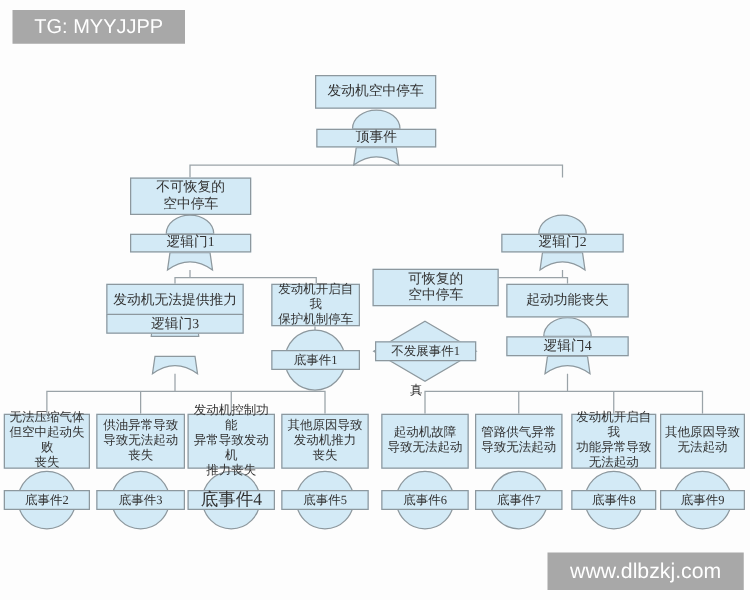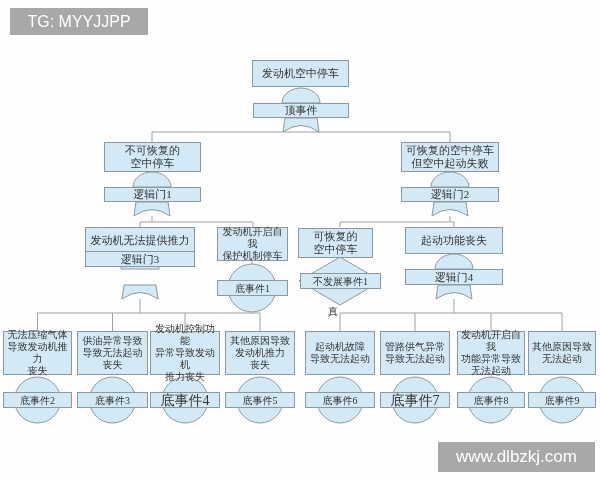--- a/index.html
+++ b/index.html
@@ -102,41 +102,39 @@
   <div class="badge top">TG: MYYJJPP</div>
   <div class="badge bottom">www.dlbzkj.com</div>
 
   <div class="node fs11" style="left:252px;top:60px;width:97px;height:27px">发动机空中停车</div>
   <div class="glabel" style="left:253px;top:103px;width:96px;height:15px">顶事件</div>
 
   <div class="node fs11" style="left:104px;top:142px;width:97px;height:30px">不可恢复的
 空中停车</div>
   <div class="glabel" style="left:104px;top:187px;width:97px;height:15px">逻辑门1</div>
 
-  <div class="node fs11" style="left:401px;top:142px;width:98px;height:30px">可恢复的空中停车
-但空中起动失败</div>
   <div class="glabel" style="left:401px;top:187px;width:98px;height:15px">逻辑门2</div>
 
   <div class="node fs11" style="left:85px;top:227px;width:110px;height:27px">发动机无法提供推力</div>
   <div class="glabel" style="left:85px;top:251px;width:110px;height:16px">逻辑门3</div>
 
   <div class="node fs10" style="left:217px;top:227px;width:71px;height:34px">发动机开启自我
 保护机制停车</div>
   <div class="glabel" style="left:217px;top:280px;width:71px;height:16px;font-size:10px">底事件1</div>
 
-  <div class="node fs11" style="left:298px;top:228px;width:75px;height:30px">可恢复的
+  <div class="node fs11" style="left:298px;top:215px;width:101px;height:30px">可恢复的
 空中停车</div>
   <div class="glabel" style="left:300px;top:273px;width:81px;height:16px;font-size:10px">不发展事件1</div>
   <div class="note" style="left:328px;top:305px">真</div>
 
   <div class="node fs11" style="left:405px;top:227px;width:98px;height:27px">起动功能丧失</div>
   <div class="glabel" style="left:405px;top:269px;width:98px;height:16px">逻辑门4</div>
 
   <div class="node fs10" style="left:3px;top:331px;width:69px;height:44px">无法压缩气体
-导致发动机推力
+但空中起动失败
 丧失</div>
   <div class="glabel" style="left:3px;top:392px;width:69px;height:16px;font-size:10px">底事件2</div>
 
   <div class="node fs10" style="left:77px;top:331px;width:71px;height:44px">供油异常导致
 导致无法起动
 丧失</div>
   <div class="glabel" style="left:77px;top:392px;width:71px;height:16px;font-size:10px">底事件3</div>
 
   <div class="node fs10" style="left:150px;top:331px;width:70px;height:44px">发动机控制功能
 异常导致发动机
@@ -147,21 +145,21 @@
 发动机推力
 丧失</div>
   <div class="glabel" style="left:225px;top:392px;width:70px;height:16px;font-size:10px">底事件5</div>
 
   <div class="node fs10" style="left:305px;top:331px;width:70px;height:44px">起动机故障
 导致无法起动</div>
   <div class="glabel" style="left:305px;top:392px;width:70px;height:16px;font-size:10px">底事件6</div>
 
   <div class="node fs10" style="left:380px;top:331px;width:70px;height:44px">管路供气异常
 导致无法起动</div>
-  <div class="glabel" style="left:380px;top:392px;width:70px;height:16px;font-size:14px">底事件7</div>
+  <div class="glabel" style="left:380px;top:392px;width:70px;height:16px;font-size:10px">底事件7</div>
 
   <div class="node fs10" style="left:457px;top:331px;width:68px;height:44px">发动机开启自我
 功能异常导致
 无法起动</div>
   <div class="glabel" style="left:457px;top:392px;width:68px;height:16px;font-size:10px">底事件8</div>
 
   <div class="node fs10" style="left:528px;top:331px;width:68px;height:44px">其他原因导致
 无法起动</div>
   <div class="glabel" style="left:528px;top:392px;width:68px;height:16px;font-size:10px">底事件9</div>
 

